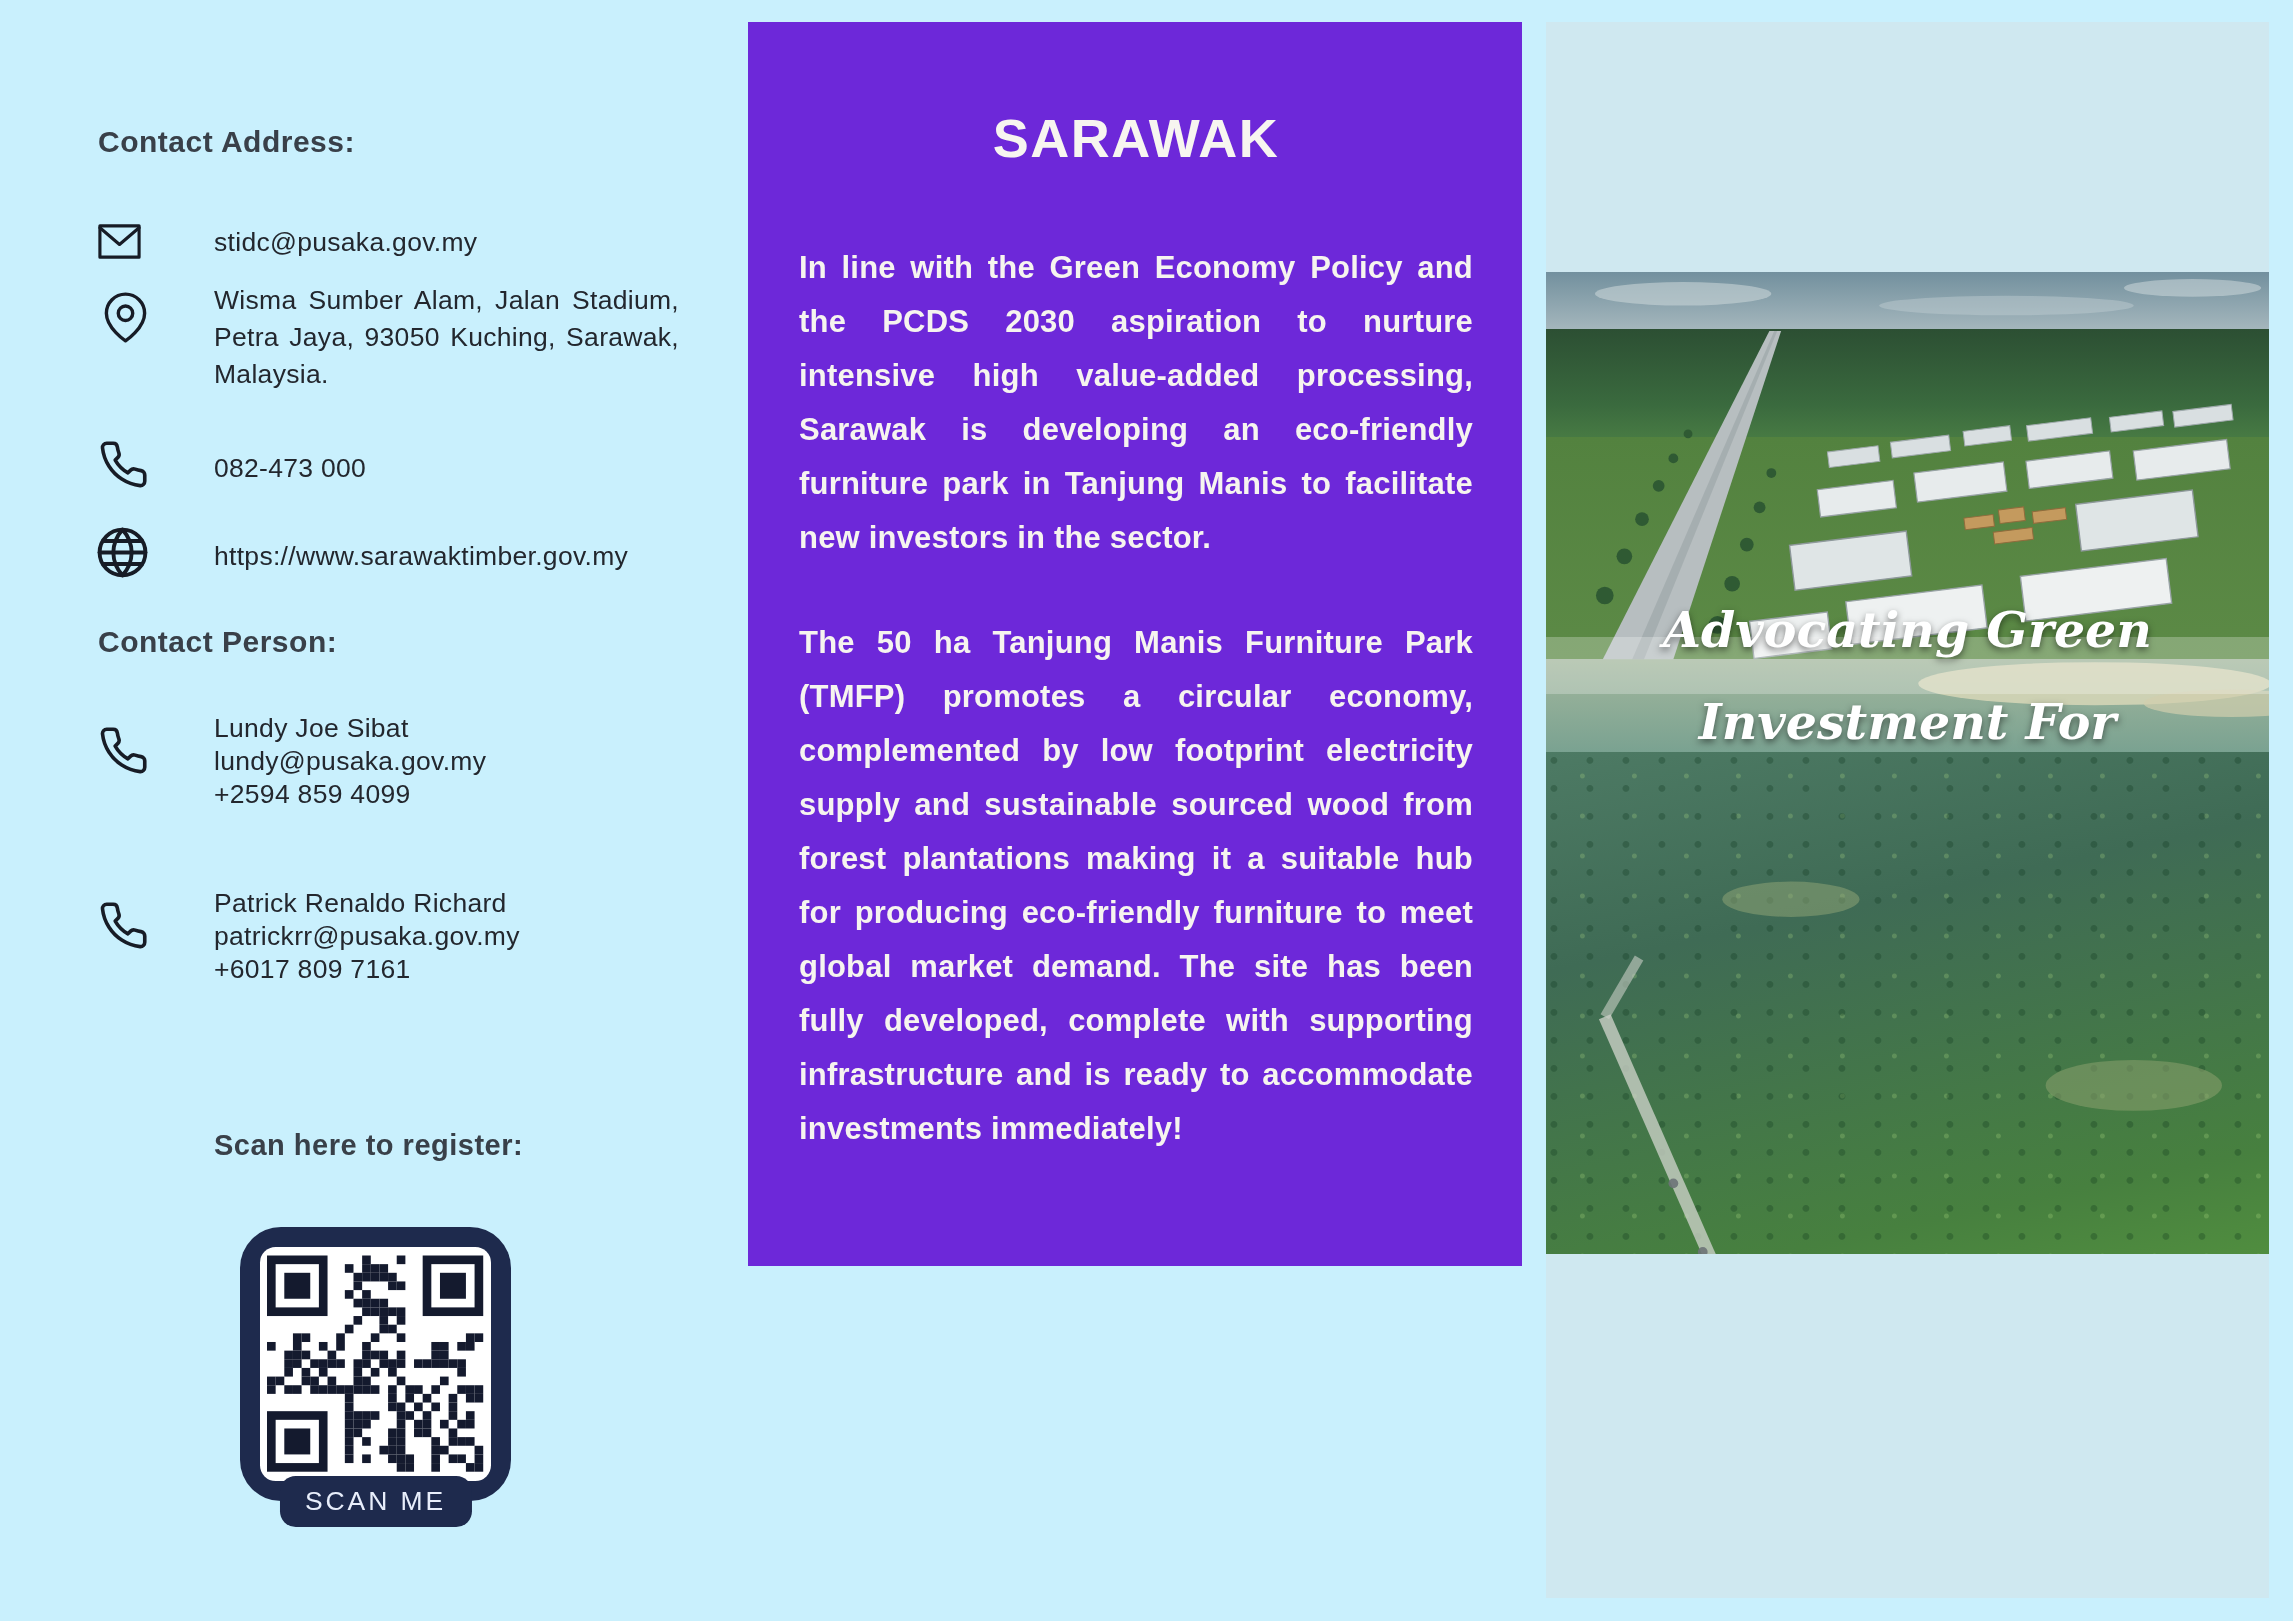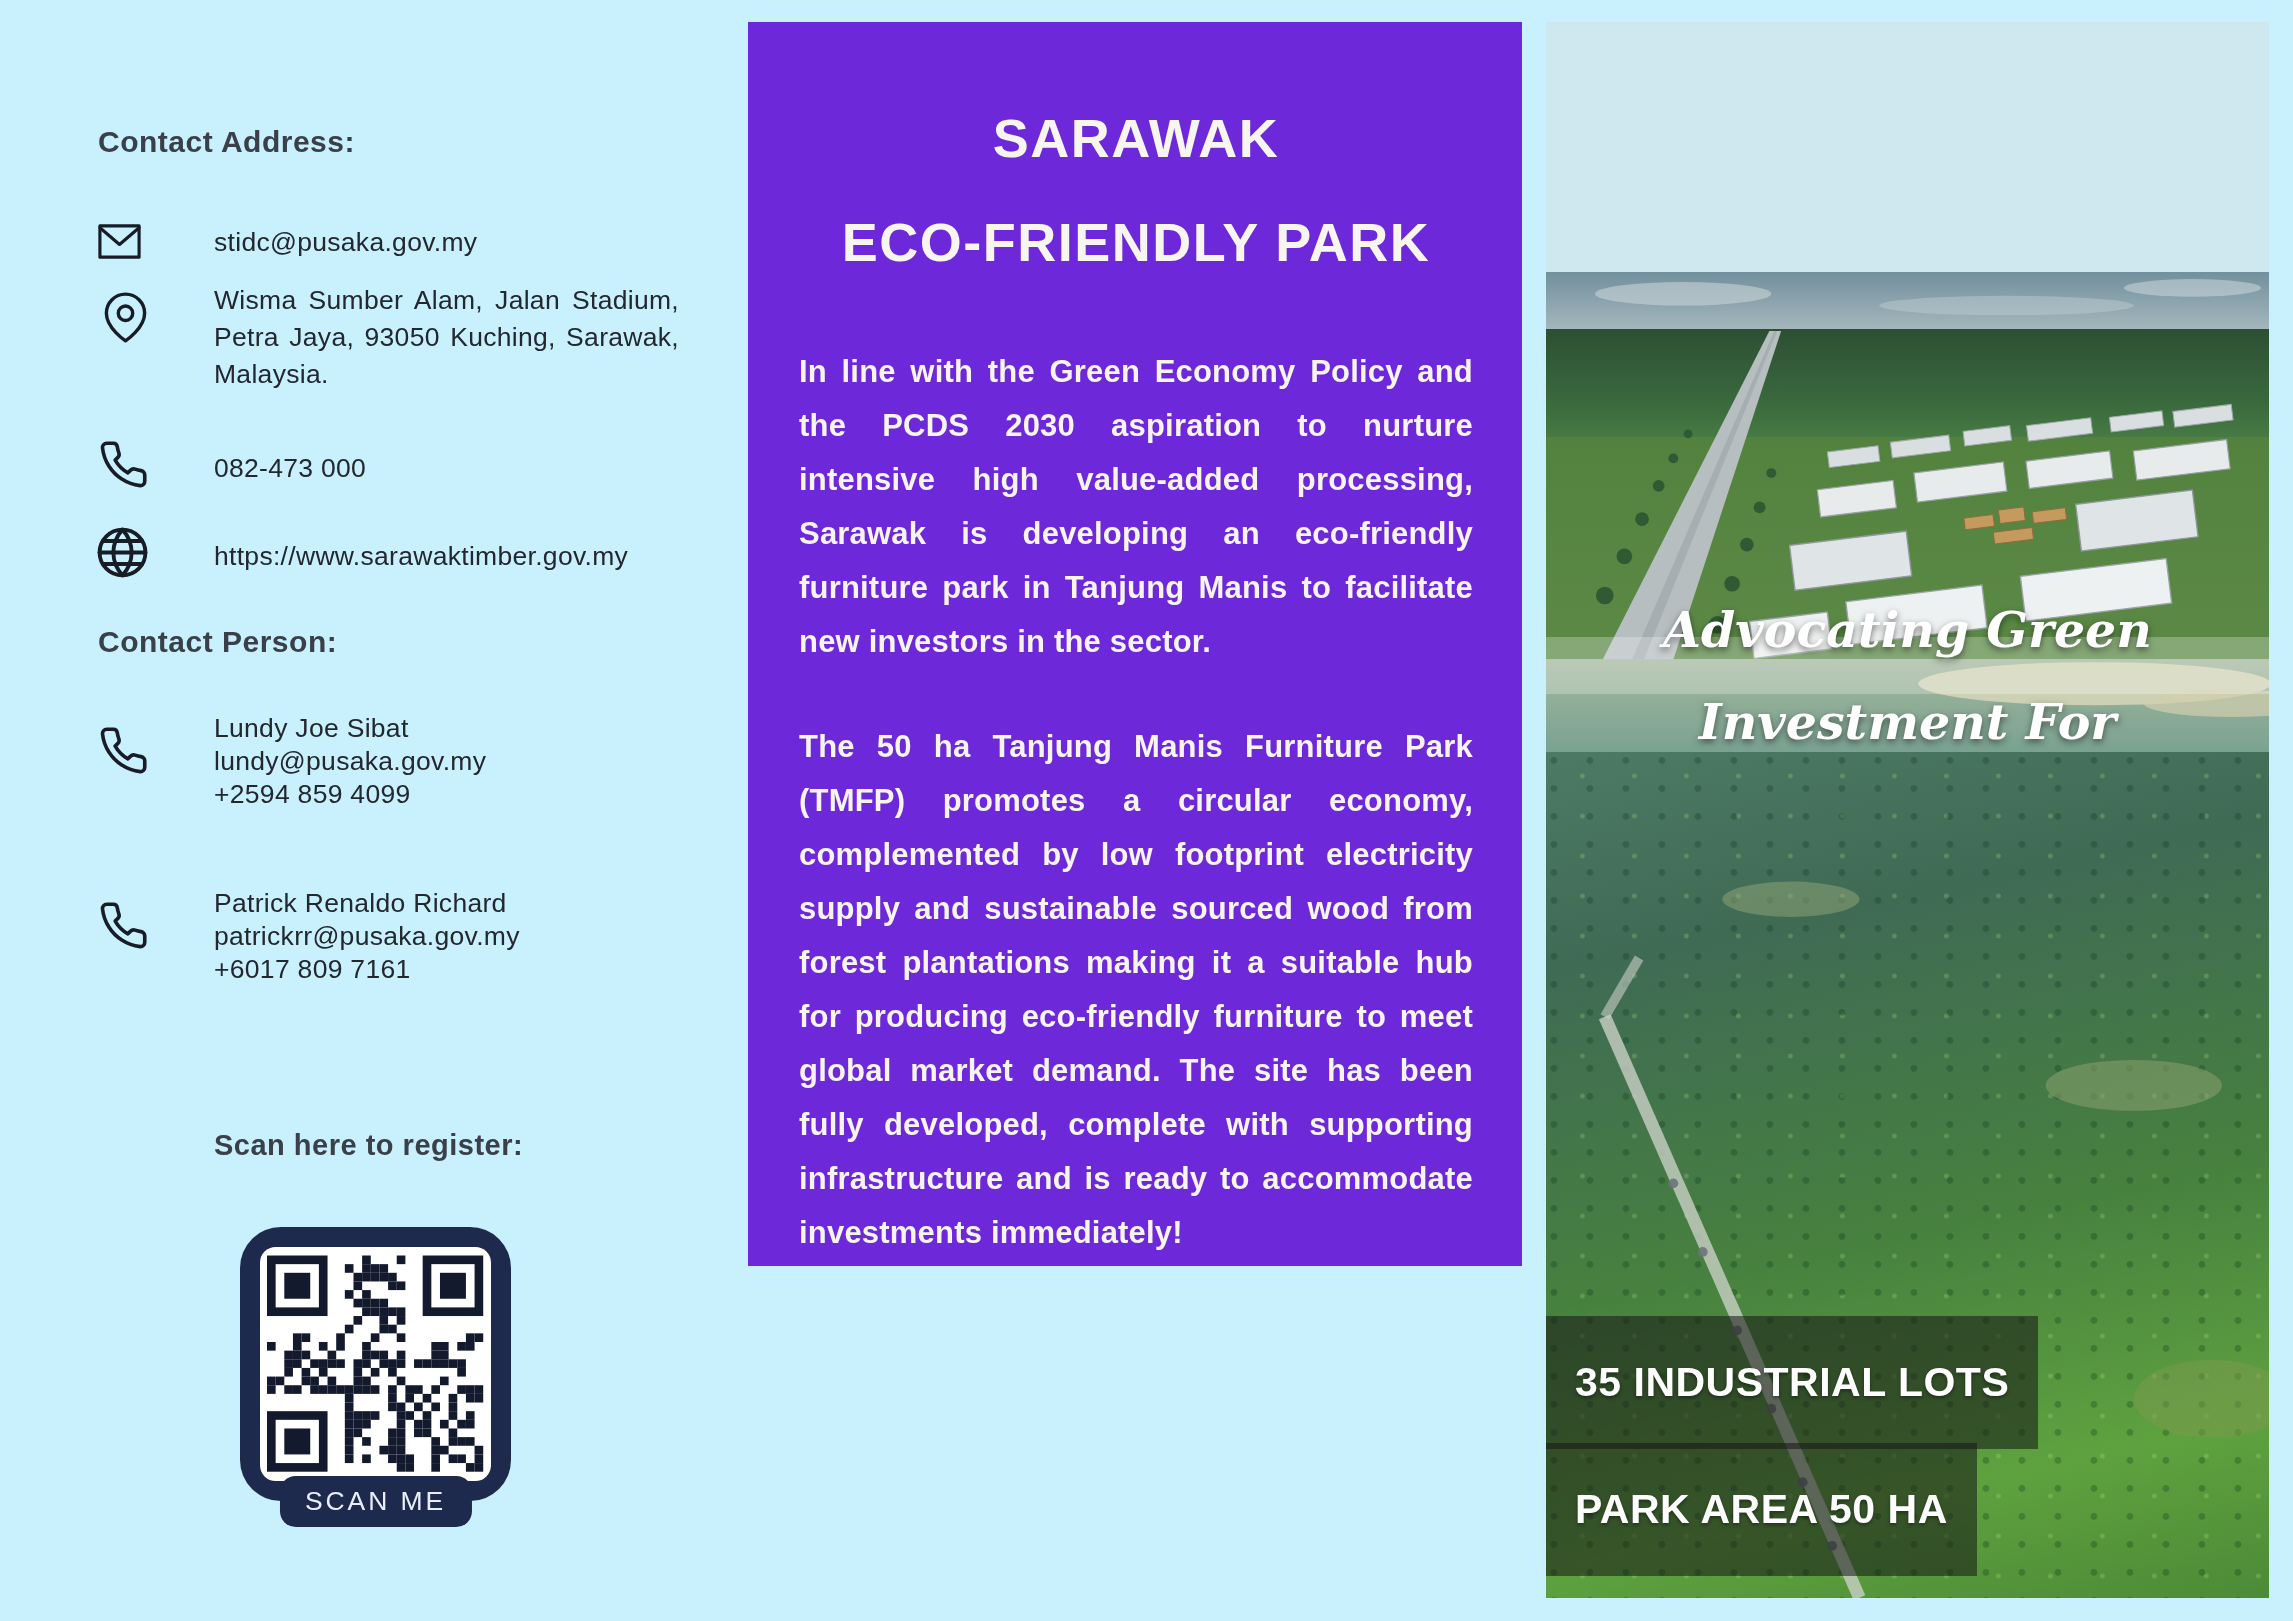--- a/index.html
+++ b/index.html
@@ -55,21 +55,21 @@
   
   .right-panel{
     left:1546px;top:21.6px;width:723px;height:1576px;
     background:#cfe8f0;
   }
   .right-title{
     margin-top:47px;text-align:center;color:#15181d;
     font-size:61px;font-weight:800;line-height:78px;letter-spacing:1px;
   }
   .photo{
-    position:absolute;left:0;top:250px;width:723px;height:1326px;overflow:hidden;
+    position:absolute;left:0;top:250px;width:723px;height:982px;overflow:hidden;
     background:#d946ef;
   }
   .ph-sky{left:0;top:0;width:723px;height:57px;
     background:linear-gradient(#76markdown,#76909d);
     background:linear-gradient(#72909e,#a4b6bc);}
   .ph-treeline{left:0;top:57px;width:723px;height:108px;
     background:linear-gradient(#2c4f33,#3a6a3e 70%,#477a43);}
   .ph-grass{left:0;top:165px;width:723px;height:222px;
     background:linear-gradient(#53823f,#5c8a46);}
   .ph-delta{left:0;top:387px;width:723px;height:93px;
@@ -351,21 +351,20 @@
           <rect x="20" y="200" width="30" height="30"></rect>
         </g>
       </svg>
   </div>
   <div class="scanme">SCAN ME</div>
 </div>
 
 <div class="abs mid-panel">
   <div class="mid-title">
     <div>SARAWAK</div>
-    <div>ECO-FRIENDLY PARK</div>
   </div>
   <p class="mid-para">In line with the Green Economy Policy and the PCDS 2030 aspiration to nurture intensive high value-added processing, Sarawak is developing an eco-friendly furniture park in Tanjung Manis to facilitate new investors in the sector.</p>
   <p class="mid-para">The 50 ha Tanjung Manis Furniture Park (TMFP) promotes a circular economy, complemented by low footprint electricity supply and sustainable sourced wood from forest plantations making it a suitable hub for producing eco-friendly furniture to meet global market demand. The site has been fully developed, complete with supporting infrastructure and is ready to accommodate investments immediately!</p>
 </div>
 
 <div class="abs right-panel">
 
   <div class="photo">
     <div class="abs ph-sky"></div>
     <div class="abs ph-treeline"></div>

